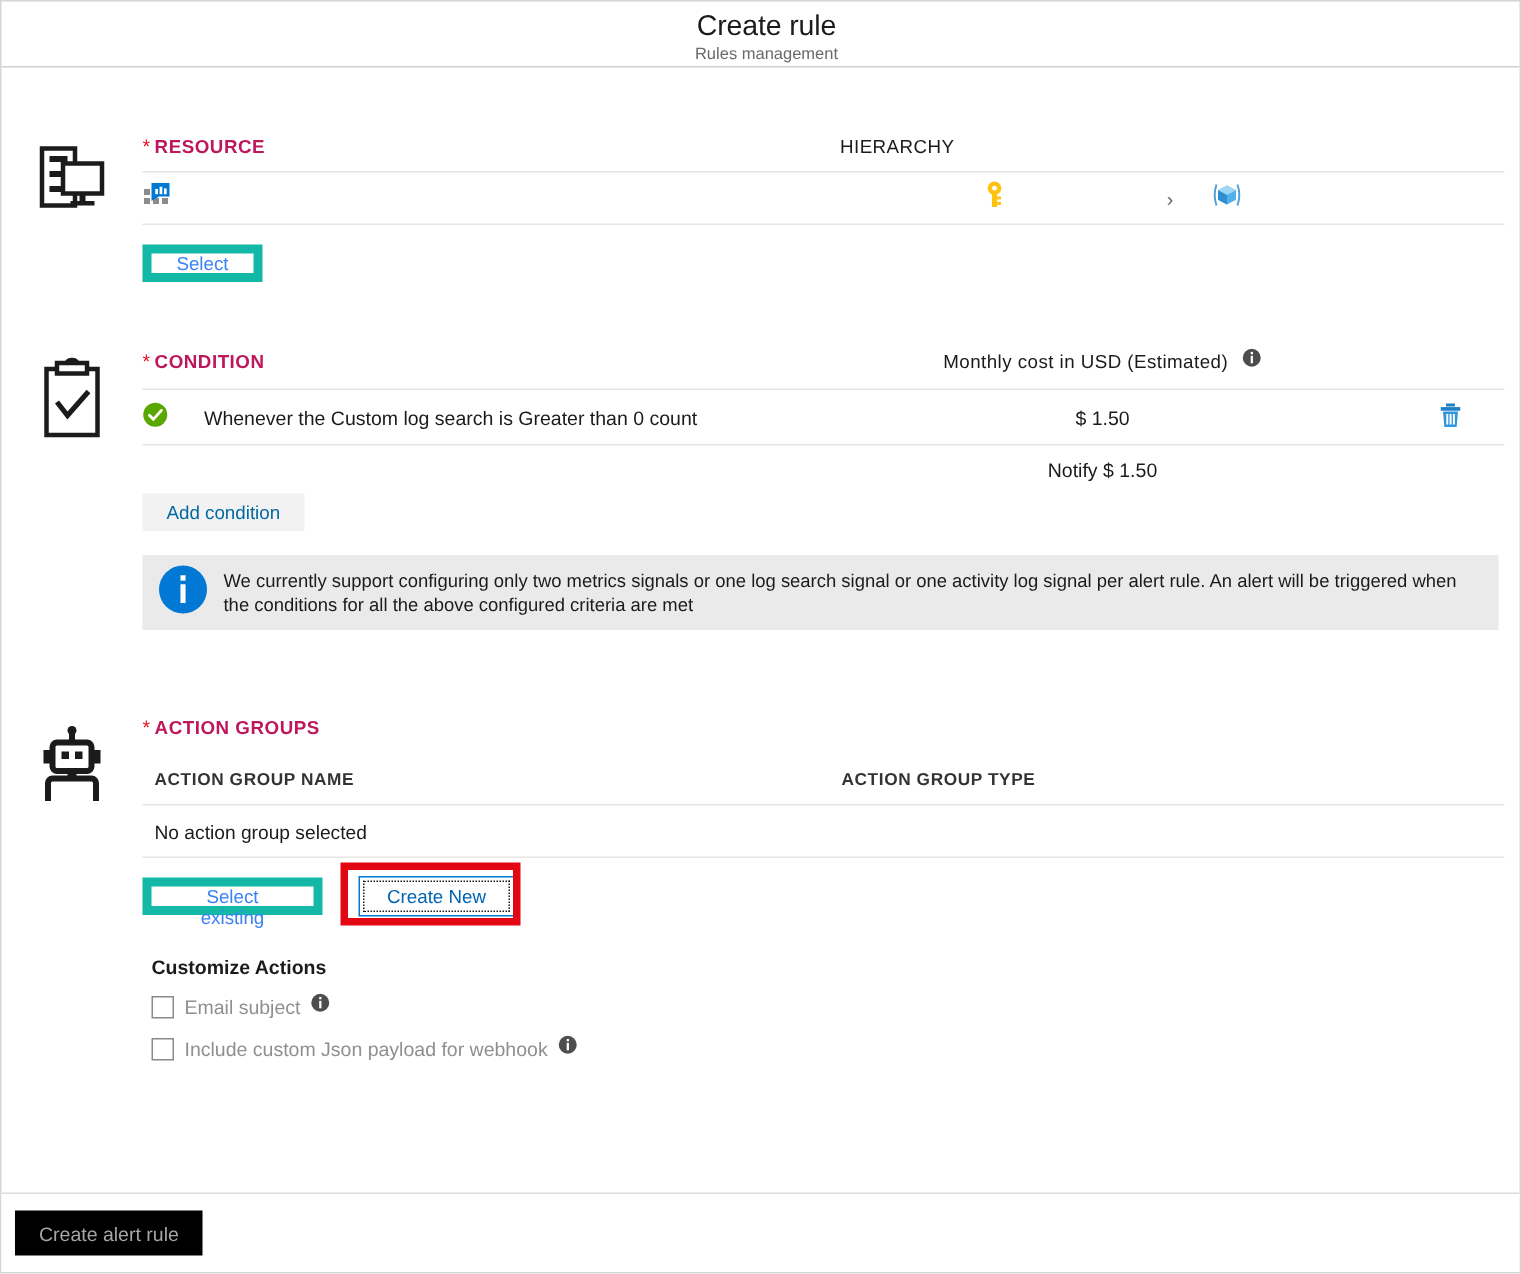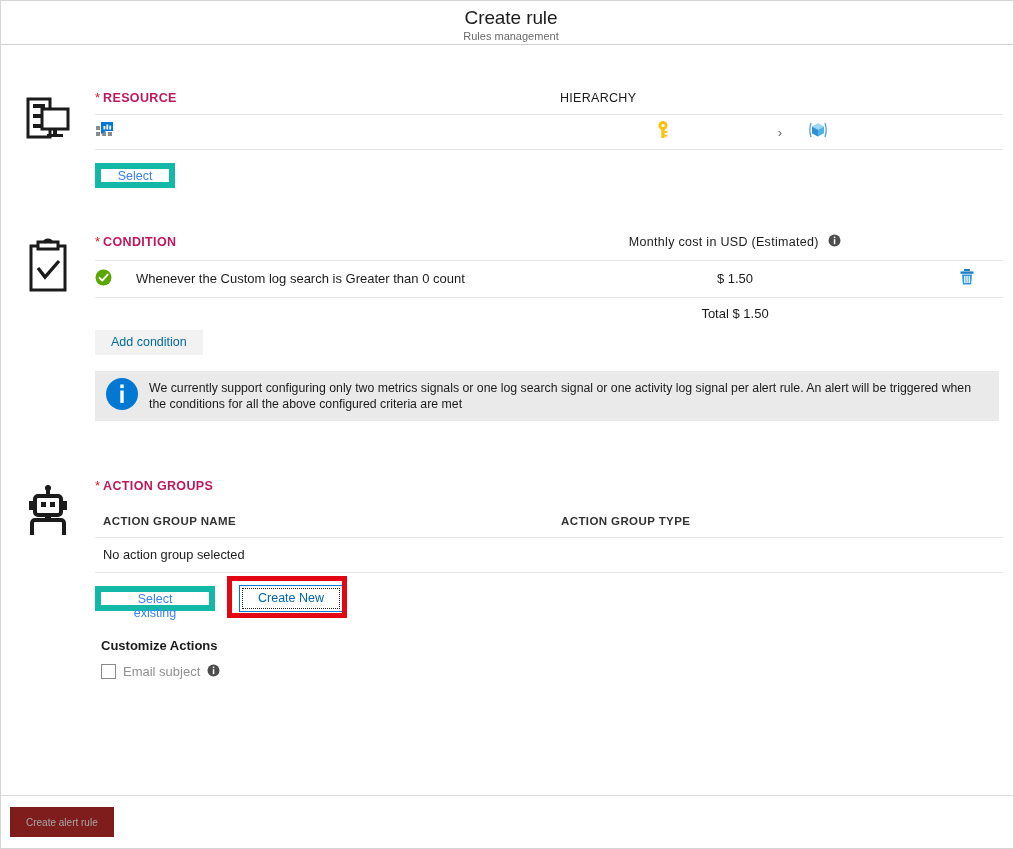--- a/index.html
+++ b/index.html
@@ -294,24 +294,24 @@
     right: 0;
     bottom: 0;
     height: 52px;
     border-top: 1px solid #dcdcdc;
     display: flex;
     align-items: center;
     padding-left: 9px;
     background: #fff;
   }
   .btn-footer {
-    background: #7f1d1d;
+    background: #000000;
     border: none;
     color: #a6a6a6;
-    font-size: 10px;
+    font-size: 13px;
     height: 30px;
     padding: 0 16px;
     cursor: default;
   }
 
   .info-dot {
     display: inline-block;
     vertical-align: middle;
     margin-left: 5px;
   }
@@ -450,21 +450,21 @@
                 <rect x="7.4" y="8" width="1.3" height="7" fill="#fff"></rect>
                 <rect x="9.6" y="8" width="1.3" height="7" fill="#fff"></rect>
               </svg>
             </span>
           </div>
         </div>
 
         <div class="total-row">
           <div class="c1"></div>
           <div class="c2">
-            <span>Total</span>
+            <span>Notify</span>
             <span>$ 1.50</span>
           </div>
         </div>
 
         <button class="btn btn-disabled">Add condition</button>
 
         <div class="info-banner">
           <div class="info-banner-icon">
             <span>
               <svg width="34" height="34" viewBox="0 0 34 34">
@@ -524,20 +524,31 @@
           <span class="check-label">Email subject</span>
           <span style="cursor:pointer;">
             <svg width="13" height="13" viewBox="0 0 13 13">
               <circle cx="6.5" cy="6.5" r="6" fill="#4d4d4d"></circle>
               <rect x="5.8" y="2.6" width="1.5" height="1.6" fill="#fff"></rect>
               <rect x="5.8" y="5.2" width="1.5" height="5" fill="#fff"></rect>
             </svg>
           </span>
         </div>
 
+        <div class="check-row">
+          <span class="checkbox"></span>
+          <span class="check-label">Include custom Json payload for webhook</span>
+          <span style="cursor:pointer;">
+            <svg width="13" height="13" viewBox="0 0 13 13">
+              <circle cx="6.5" cy="6.5" r="6" fill="#4d4d4d"></circle>
+              <rect x="5.8" y="2.6" width="1.5" height="1.6" fill="#fff"></rect>
+              <rect x="5.8" y="5.2" width="1.5" height="5" fill="#fff"></rect>
+            </svg>
+          </span>
+        </div>
       </div>
     </div>
 
   </div>
 
   <div class="footer">
     <button class="btn-footer">Create alert rule</button>
   </div>
 
 </div>

